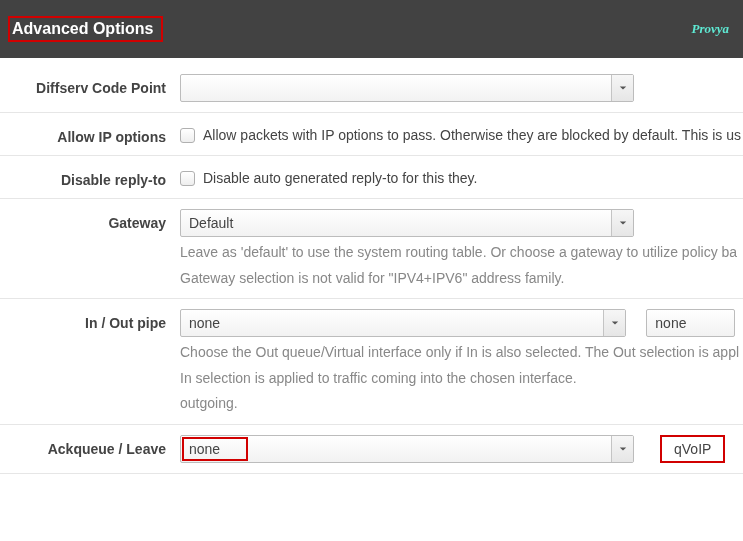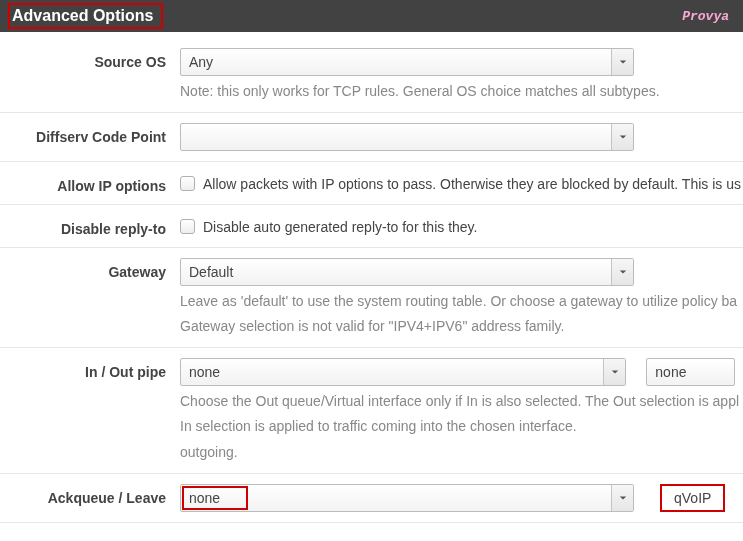--- a/index.html
+++ b/index.html
@@ -7,39 +7,39 @@
     font-family: -apple-system, BlinkMacSystemFont, "Segoe UI", Helvetica, Arial, sans-serif;
     font-size: 14px;
     color: #444;
     background: #fff;
     width: 743px;
     overflow-x: hidden;
   }
   .panel-header {
     background: #424242;
     color: #fff;
-    padding: 7px 14px;
+    padding: 20px 14px;
     font-weight: bold;
     font-size: 16px;
     position: relative;
     display: flex;
     align-items: center;
     justify-content: space-between;
   }
   .panel-title-box {
     border: 2px solid #d10000;
     padding: 2px 8px 2px 2px;
     margin: -4px -6px;
     display: inline-block;
   }
   .brand {
-    font-family: Liberation Mono, monospace;
+    font-family: Liberation Serif, serif;
     font-style: italic;
     font-size: 13px;
-    color: #f9a8d4;
+    color: #5eead4;
   }
   .form-body {
     padding-top: 6px;
   }
   .form-row {
     display: flex;
     align-items: flex-start;
     padding: 10px 0;
     border-bottom: 1px solid #e6e6e6;
   }
@@ -148,34 +148,20 @@
 </head>
 <body>
 
 <div class="panel-header">
   <span class="panel-title-box">Advanced Options</span>
   <span class="brand">Provya</span>
 </div>
 
 <div class="form-body">
 
-  <div class="form-row">
-    <div class="label-col">Source OS</div>
-    <div class="control-col">
-      <div class="select">
-        <span>Any</span>
-        <span class="caret">
-            <svg viewBox="0 0 10 10">
-              <path d="M1 3 L5 7 L9 3 Z"></path>
-            </svg>
-          </span>
-      </div>
-      <div class="help">Note: this only works for TCP rules. General OS choice matches all subtypes.</div>
-    </div>
-  </div>
 
   <div class="form-row">
     <div class="label-col">Diffserv Code Point</div>
     <div class="control-col">
       <div class="select">
         <span></span>
         <span class="caret">
             <svg viewBox="0 0 10 10">
               <path d="M1 3 L5 7 L9 3 Z"></path>
             </svg>

